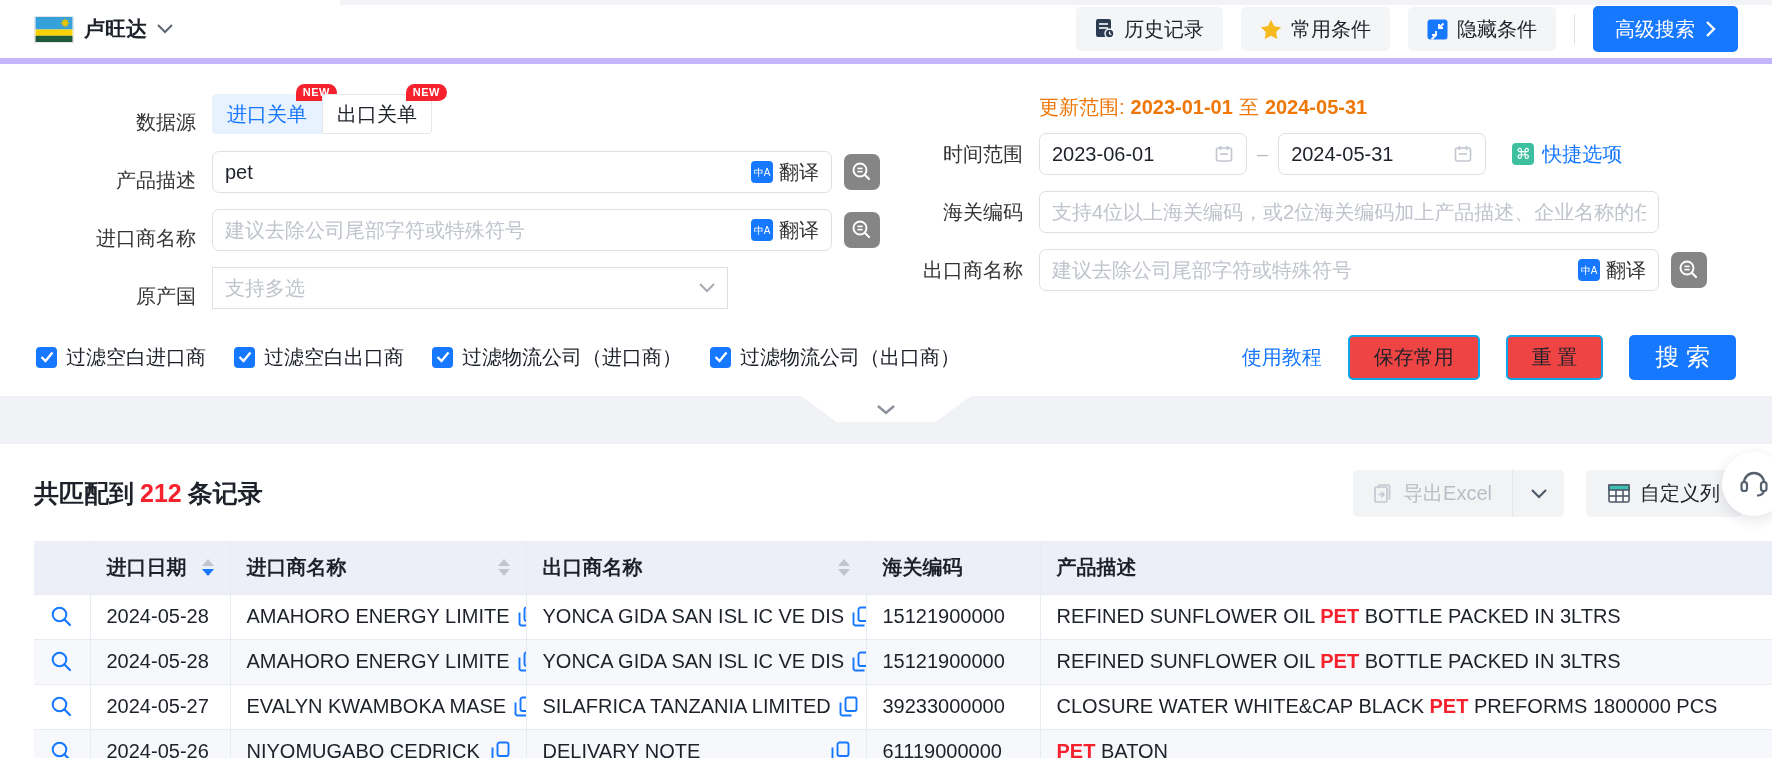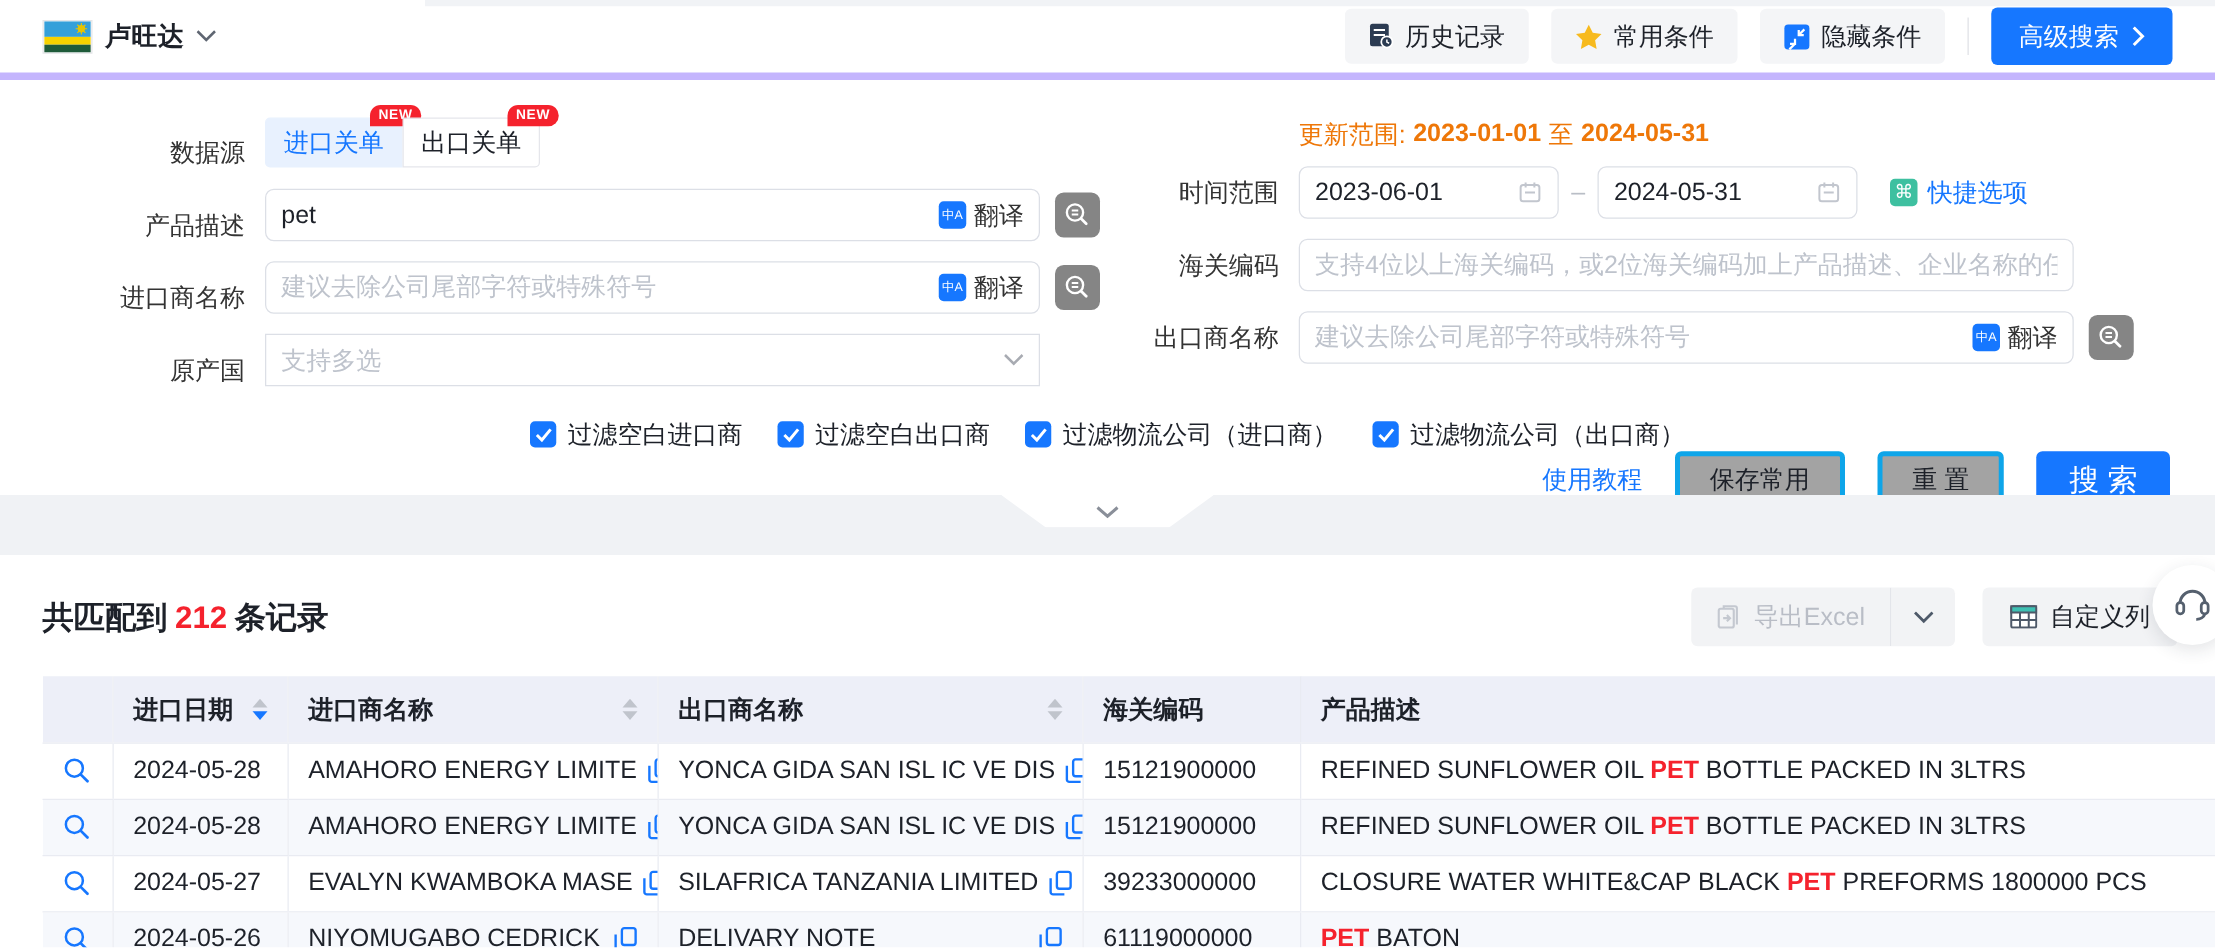--- a/index.html
+++ b/index.html
@@ -35,42 +35,42 @@
   .tab:last-child { border-radius:0 4px 4px 0; }
   .badge-new { position:absolute; top:-11px; right:-16px; background:#f5222d; color:#fff; font-size:11px; font-weight:bold; padding:2px 7px 3px; border-radius:9px 9px 9px 0; letter-spacing:.5px; }
 
   
   .inp-wrap { position:relative; display:flex; align-items:center; width:620px; height:42px; border:1px solid #dcdfe6; border-radius:7px; background:#fff; padding:0 12px; }
   .inp-wrap input { border:none; outline:none; flex:1; font-size:20px; font-family:inherit; color:#1d2129; background:transparent; min-width:0; }
   .inp-wrap input::placeholder { color:#bec3cc; }
   .translate-btn { display:flex; align-items:center; gap:6px; font-size:20px; color:#333; cursor:pointer; flex:none; }
   .trans-icon { width:22px; height:22px; background:#1677ff; border-radius:4px; color:#fff; font-size:10px; line-height:11px; text-align:center; display:flex; align-items:center; justify-content:center; flex-wrap:wrap; padding:1px; }
   .exact-btn { width:36px; height:36px; margin-left:12px; background:#858585; border-radius:7px; display:flex; align-items:center; justify-content:center; cursor:pointer; flex:none; }
-  .select-wrap { display:flex; align-items:center; justify-content:space-between; width:620px; height:42px; border:1px solid #dcdfe6; border-radius:0; padding:0 12px; cursor:pointer; }
+  .select-wrap { display:flex; align-items:center; justify-content:space-between; width:516px; height:42px; border:1px solid #dcdfe6; border-radius:0; padding:0 12px; cursor:pointer; }
   .placeholder-text { color:#bec3cc; font-size:20px; }
 
   
   .update-range { margin:0 0 14px 137px; font-size:20px; color:#ee7708; height:26px; display:flex; align-items:center; gap:6px; }
   .update-range b { font-weight:bold; }
   .date-box { display:flex; align-items:center; justify-content:space-between; width:208px; height:42px; border:1px solid #dcdfe6; border-radius:7px; padding:0 12px; cursor:pointer; font-size:20px; color:#1d2129; }
   .date-dash { margin:0 10px; color:#b9bec6; font-size:20px; }
   .quick-opt { display:flex; align-items:center; gap:8px; margin-left:26px; cursor:pointer; }
   .cmd-icon { width:22px; height:22px; background:#3ec0a0; border-radius:4px; color:#fff; font-size:15px; line-height:22px; text-align:center; }
   .quick-label { color:#1677ff; font-size:20px; }
   .inp-wide { width:620px; }
 
   
-  .filter-row { display:flex; align-items:center; margin-top:8px; height:46px;flex-direction:column; }
+  .filter-row { display:flex; align-items:center; margin-top:8px; height:46px; }
   .chk-group { display:flex; align-items:center; gap:28px; }
   .chk-item { display:flex; align-items:center; gap:9px; cursor:pointer; }
   .chk-box { width:21px; height:21px; background:#1677ff; border-radius:4px; display:flex; align-items:center; justify-content:center; flex:none; }
   .chk-label { font-size:20px; color:#1d2129; }
   .actions { margin-left:auto; display:flex; align-items:center; gap:26px; }
   .link-btn { color:#1677ff; font-size:20px; cursor:pointer; background:none; border:none; font-family:inherit; }
-  .ghost-btn { height:45px; padding:0 24px; background:#a3a3a3; border:4px solid #0ea5e9; border-radius:5px; font-size:20px; color:#1d2129; cursor:pointer; font-family:inherit; }
+  .ghost-btn { height:45px; padding:0 24px; background:#ef4444; border:2px solid #0ea5e9; border-radius:5px; font-size:20px; color:#1d2129; cursor:pointer; font-family:inherit; }
   .primary-btn { height:45px; padding:0 26px; background:#1677ff; border:none; border-radius:5px; font-size:24px; color:#fff; cursor:pointer; font-family:inherit; }
 
   
   .collapse-band { position:relative; height:48px; background:#f0f2f5; }
   .collapse-tab { position:absolute; left:50%; top:0; transform:translateX(-50%); width:170px; height:26px; background:#fff; clip-path:polygon(0 0,100% 0,79% 100%,21% 100%); display:flex; align-items:center; justify-content:center; cursor:pointer; }
 
   
   .results { position:relative; background:#fff; padding:26px 0 0 34px; }
   .results-head { display:flex; align-items:center; padding-right:30px; }
   .results-title { font-size:25px; font-weight:bold; color:#1d2129; }

